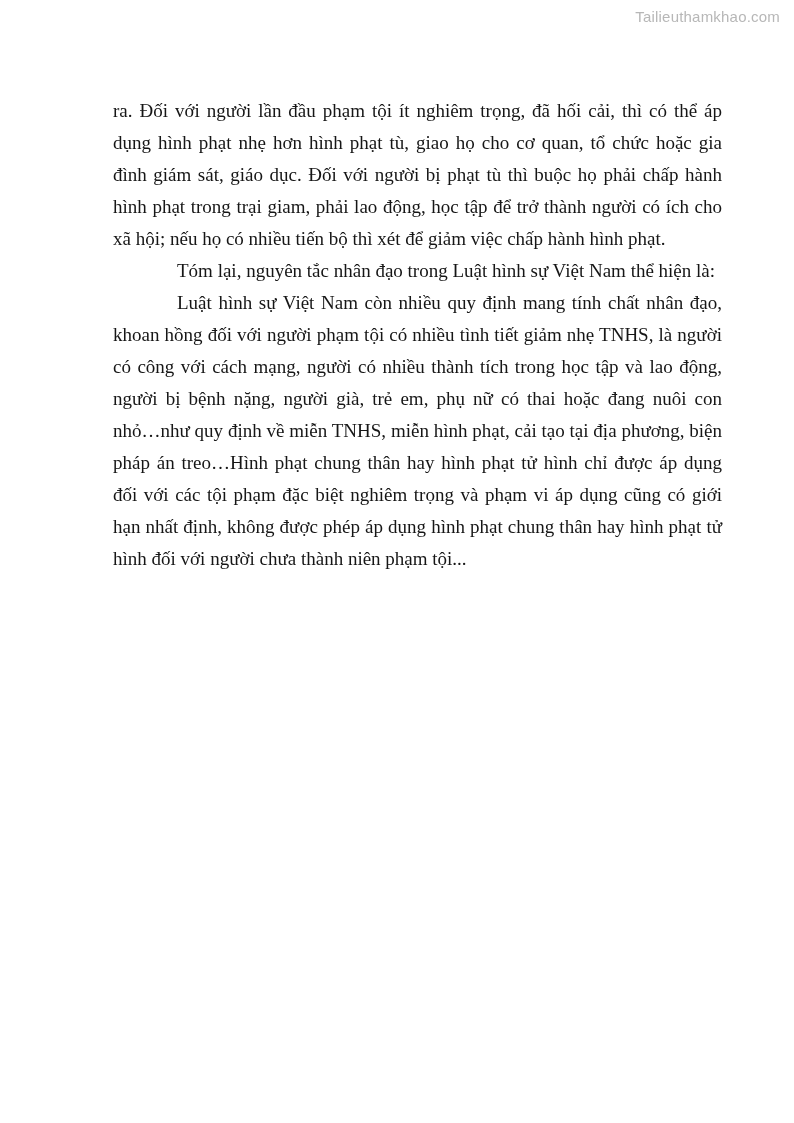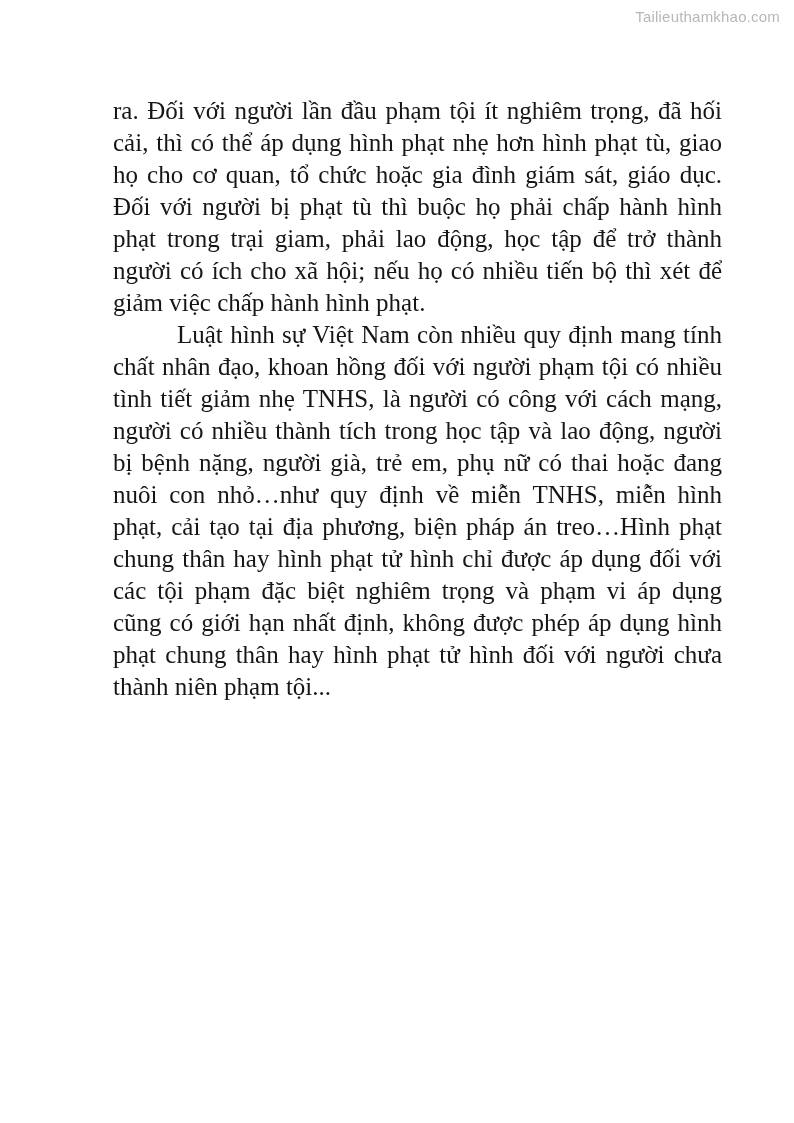--- a/index.html
+++ b/index.html
@@ -25,21 +25,21 @@
     letter-spacing: 0.2px;
     color: #b7b7b7;
     text-shadow: 1px 1px 0 #ffffff;
     user-select: none;
   }
   .body-text {
     position: absolute;
     left: 113px;
     top: 95px;
     width: 609px;
-    font-size: 25px;
+    font-size: 19px;
     line-height: 32px;
     text-align: justify;
     text-justify: inter-word;
   }
   .para {
     margin: 0;
     padding: 0;
     text-indent: 0;
   }
   .para.indent {
@@ -58,17 +58,18 @@
   }
 </style>
 </head>
 <body>
 
 <div class="page">
   <div class="watermark">Tailieuthamkhao.com</div>
 
   <div class="body-text">
       <p class="para">ra. Đối với người lần đầu phạm tội ít nghiêm trọng, đã hối cải, thì có thể áp dụng hình phạt nhẹ hơn hình phạt tù, giao họ cho cơ quan, tổ chức hoặc gia đình giám sát, giáo dục. Đối với người bị phạt tù thì buộc họ phải chấp hành hình phạt trong trại giam, phải lao động, học tập để trở thành người có ích cho xã hội; nếu họ có nhiều tiến bộ thì xét để giảm việc chấp hành hình phạt.</p>
+      <p class="para indent">Tóm lại, nguyên tắc nhân đạo trong Luật hình sự Việt Nam thể hiện là:</p>
       <p class="para indent">Luật hình sự Việt Nam còn nhiều quy định mang tính chất nhân đạo, khoan hồng đối với người phạm tội có nhiều tình tiết giảm nhẹ TNHS, là người có công với cách mạng, người có nhiều thành tích trong học tập và lao động, người bị bệnh nặng, người già, trẻ em, phụ nữ có thai hoặc đang nuôi con nhỏ…như quy định về miễn TNHS, miễn hình phạt, cải tạo tại địa phương, biện pháp án treo…Hình phạt chung thân hay hình phạt tử hình chỉ được áp dụng đối với các tội phạm đặc biệt nghiêm trọng và phạm vi áp dụng cũng có giới hạn nhất định, không được phép áp dụng hình phạt chung thân hay hình phạt tử hình đối với người chưa thành niên phạm tội...</p>
     </div>
 
   <div class="page-number">66</div>
 </div>
 
 </body></html>

